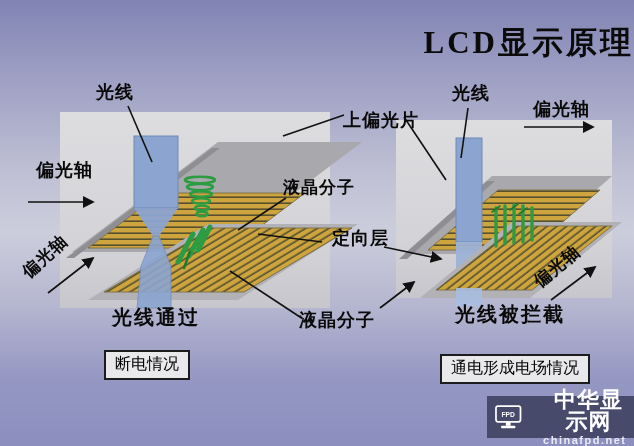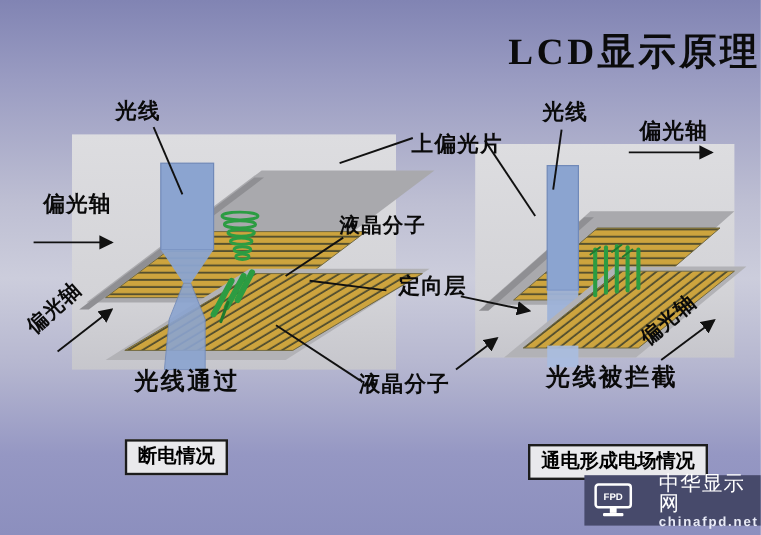--- a/index.html
+++ b/index.html
@@ -13,42 +13,42 @@
     font-family:"Liberation Serif", serif; font-size:31px; font-weight:600;
     color:#0b0b0b; letter-spacing:3px;
   }
   svg.scene { position:absolute; left:0; top:0; }
   .lbl { position:absolute; color:#0a0a0a; font-weight:bold; font-size:18px; letter-spacing:1px; white-space:nowrap; }
   .big { font-size:20px; letter-spacing:2px; }
   .rotL { transform:rotate(-42deg); transform-origin:center; }
   .rotR { transform:rotate(-40deg); transform-origin:center; }
   .cap {
     position:absolute; border:2px solid #1c1c1c; background:#e9e9ec;
-    padding:2px 9px 3px 9px; font-weight:bold; font-size:16px; color:#000; white-space:nowrap;margin-top:16px;
+    padding:2px 9px 3px 9px; font-weight:normal; font-size:16px; color:#000; white-space:nowrap;
   }
   #lbl-light-left   { left:96px;  top:80px; }
   #lbl-axis-left    { left:36px;  top:158px; }
   #lbl-upper-pol    { left:343px; top:108px; }
   #lbl-lc           { left:283px; top:176px; font-size:17px; }
   #lbl-align        { left:332px; top:226px; }
   #lbl-lower-pol    { left:299px; top:308px; }
   #lbl-light-right  { left:452px; top:81px; }
   #lbl-axis-right-top { left:533px; top:97px; }
   #lbl-axis-left-bot  { left:18px;  top:245px; font-size:17px; }
   #lbl-axis-right-bot { left:530px; top:255px; font-size:17px; }
   #lbl-pass  { left:112px; top:304px; }
   #lbl-block { left:455px; top:301px; }
   #cap-left  { left:104px; top:350px; }
   #cap-right { left:440px; top:354px; }
   #logo {
     position:absolute; left:487px; top:396px; width:147px; height:42px;
     background:#474a6b; display:flex; align-items:center; gap:19px; padding-left:7px; box-sizing:border-box;
   }
   #logo .mark { display:flex; flex-direction:column; line-height:1; }
-  #logo .cn { color:#ffffff; font-weight:normal; font-size:17px; letter-spacing:1px; }
+  #logo .cn { color:#ffffff; font-weight:bold; font-size:22px; letter-spacing:1px;text-align:center; }
   #logo .en { color:#e9ebf7; font-size:11px; letter-spacing:1.5px; font-weight:bold; margin-top:2px; }
 </style>
 </head>
 <body>
 
 <svg class="scene" width="634" height="446" viewBox="0 0 634 446">
   <defs>
     <linearGradient id="panelG" x1="0" y1="0" x2="0" y2="1">
       <stop offset="0" stop-color="#dddde0"></stop>
       <stop offset="0.7" stop-color="#d3d3d7"></stop>

